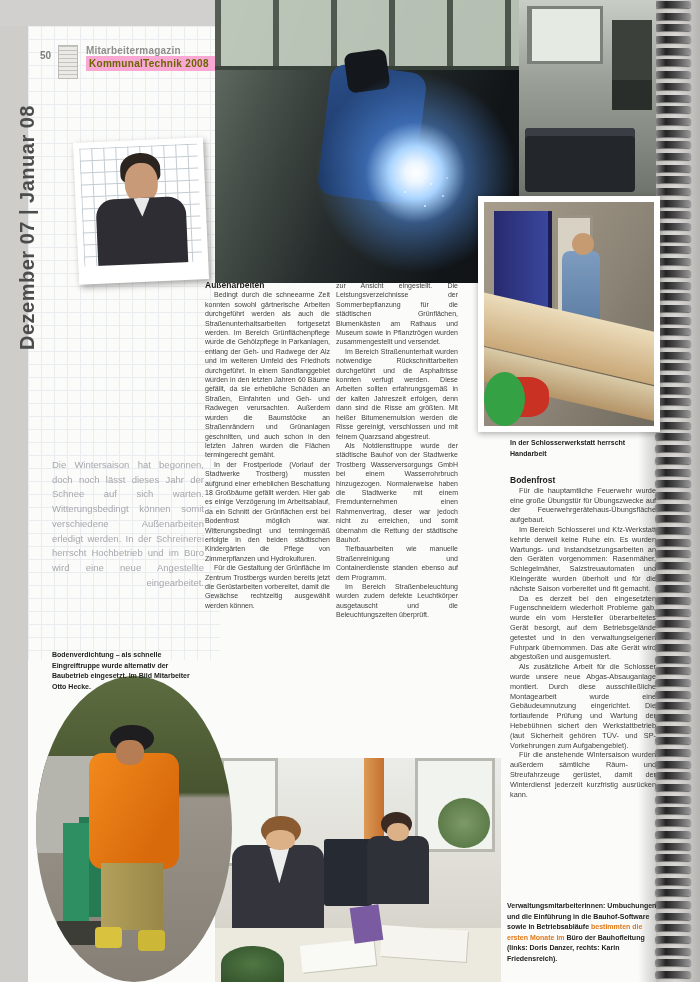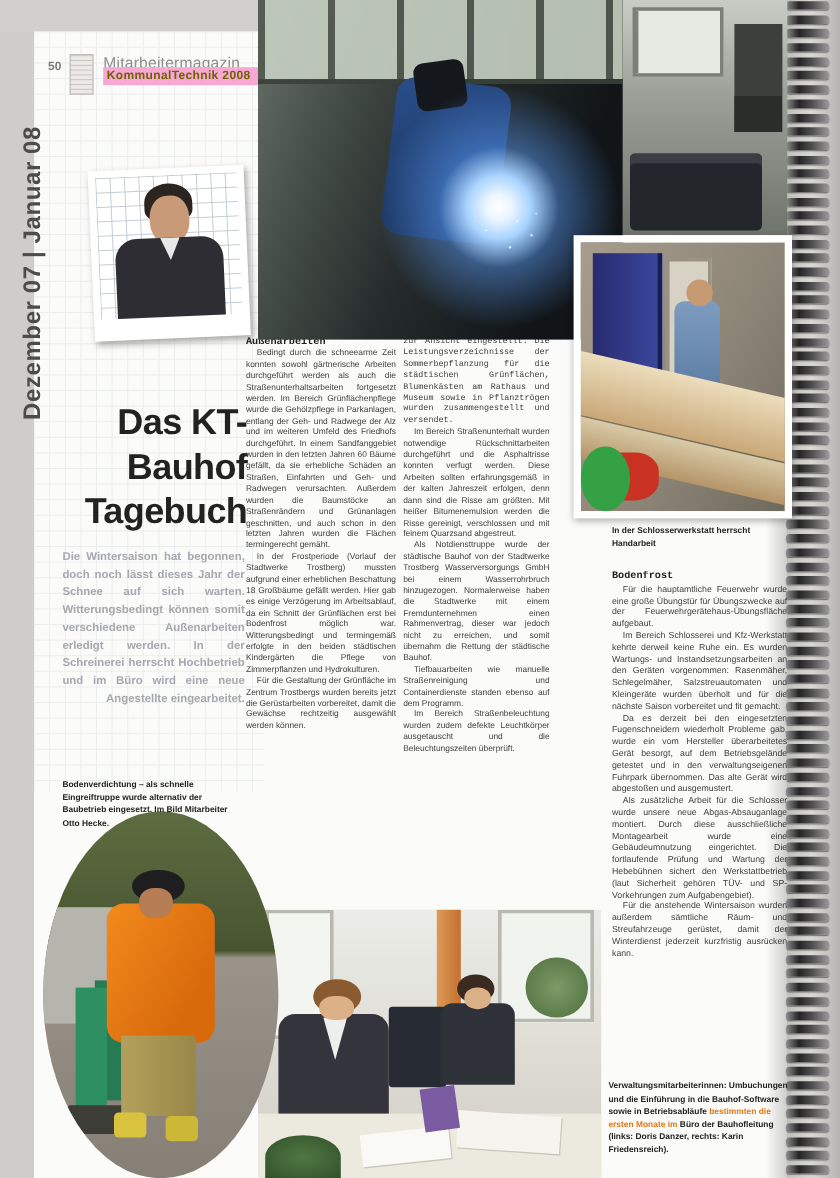--- a/index.html
+++ b/index.html
@@ -19,21 +19,21 @@
         background:linear-gradient(90deg,#c2c0bc,#dad8d5 45%,#b7b5b1);}
   .spiral{position:absolute;left:655px;top:1px;width:42px;height:980px;}
   .ring{width:36px;height:7px;margin-bottom:4.7px;border-radius:3px;
         background:linear-gradient(90deg,#8d8d8d 0%,#242424 30%,#4f4f4f 60%,#9a9a9a 100%);
         box-shadow:0 1px 1px rgba(0,0,0,.45);}
   
   .pageno{position:absolute;left:40px;top:50px;font-size:10px;font-weight:bold;color:#7c7c7c;}
   .mast-mark{position:absolute;left:58px;top:45px;width:18px;height:32px;background:#eceae6;
         border:1px solid #bdbbb6;background-image:linear-gradient(#c5c3be 1px,transparent 1px);
         background-size:4px 4px;}
-  .kicker-top{position:absolute;left:86px;top:45px;font-size:13px;color:#8e8e8c;letter-spacing:.2px;}
+  .kicker-top{position:absolute;left:86px;top:45px;font-size:10px;color:#8e8e8c;letter-spacing:.2px;font-weight:bold;}
   .kicker-hl{position:absolute;left:86px;top:56px;font-size:10px;font-weight:bold;color:#6b6400;
         background:#f9a8d4;padding:2px 6px 2px 3px;letter-spacing:.3px;}
   .edition{position:absolute;left:16px;top:62px;height:332px;width:34px;
         writing-mode:vertical-rl;transform:rotate(180deg);text-align:center;
         font-size:20px;font-weight:bold;color:#4c4c4c;letter-spacing:.5px;}
   
   .ph{position:absolute;overflow:hidden;}
   .ph-welder{left:215px;top:0;width:304px;height:283px;z-index:2;
         background:linear-gradient(110deg,#68716a 0%,#49524b 20%,#262c2c 48%,#111518 80%);}
   .welder-windows{position:absolute;left:0;top:0;width:100%;height:66px;
@@ -127,29 +127,29 @@
   .office-folder{position:absolute;left:48%;bottom:18%;width:10%;height:16%;background:#7a5aa0;
         transform:rotate(-8deg);}
   .office-plant2{position:absolute;left:2%;bottom:0;width:22%;height:16%;border-radius:50% 50% 0 0;
         background:radial-gradient(#4f7743,#33512b);}
   
   .byline{position:absolute;left:92px;top:289px;width:112px;text-align:right;
         font-size:8.5px;font-weight:bold;color:#1d1d1b;line-height:1.45;}
   .headline{position:absolute;left:36px;top:334px;width:170px;text-align:right;
         font-size:30px;font-weight:bold;color:#222220;line-height:37px;letter-spacing:-.5px;}
   .intro{position:absolute;left:52px;top:458px;width:152px;font-size:9.5px;color:#a7a7af;
-        line-height:1.55;text-align:justify;text-align-last:right;font-weight:bold;}
+        line-height:1.55;text-align:justify;text-align-last:right;font-weight:normal;}
   .cap{font-size:7px;font-weight:bold;color:#232321;line-height:1.5;}
   .cap-left{position:absolute;left:52px;top:650px;width:152px;z-index:5;}
   .cap-carp{position:absolute;left:510px;top:438px;width:146px;}
   .cap-bottom{position:absolute;left:507px;top:901px;width:150px;z-index:5;}
   .cap-bottom .hl{color:#e07818;}
   .col{position:absolute;font-size:7px;color:#3f3f3f;line-height:9.4px;text-align:justify;overflow:hidden;}
   .col p{margin:0 0 0 0;text-indent:9px;}
-  .col p.first{text-indent:0;font-family:Liberation Mono, monospace;}
+  .col p.first{text-indent:0;}
   .col-h{font-size:8.5px;font-weight:bold;color:#1d1d1b;margin:0 0 9px 0;}
   .col1{left:205px;top:281px;width:125px;height:466px;}
   .col2{left:336px;top:281px;width:122px;height:466px;}
   .col3{left:510px;top:476px;width:146px;height:424px;font-size:7.3px;line-height:9.8px;}
 </style>
 </head>
 <body>
 
 <div class="canvas">
   <div class="page"></div>
@@ -217,25 +217,20 @@
     <div class="office-w2-top"></div>
     <div class="office-w2-hair"></div>
     <div class="office-w2-face"></div>
     <div class="office-desk"></div>
     <div class="office-paper1"></div>
     <div class="office-paper2"></div>
     <div class="office-folder"></div>
     <div class="office-plant2"></div>
   </div>
 
-  <div class="headline">
-    <div>Das KT-</div>
-    <div>Bauhof</div>
-    <div>Tagebuch</div>
-  </div>
   <div class="intro">Die Wintersaison hat begonnen, doch noch lässt dieses Jahr der Schnee auf sich warten. Witterungsbedingt können somit verschiedene Außenarbeiten erledigt werden. In der Schreinerei herrscht Hochbetrieb und im Büro wird eine neue Angestellte eingearbeitet.</div>
   <div class="cap cap-left">Bodenverdichtung – als schnelle Eingreiftruppe wurde alternativ der Baubetrieb eingesetzt. Im Bild Mitarbeiter Otto Hecke.</div>
 
   <div class="col col1">
     <p class="col-h first">Außenarbeiten</p>
     <p>Bedingt durch die schneearme Zeit konnten sowohl gärtnerische Arbeiten durchgeführt werden als auch die Straßenunterhaltsarbeiten fortgesetzt werden. Im Bereich Grünflächenpflege wurde die Gehölzpflege in Parkanlagen, entlang der Geh- und Radwege der Alz und im weiteren Umfeld des Friedhofs durchgeführt. In einem Sandfanggebiet wurden in den letzten Jahren 60 Bäume gefällt, da sie erhebliche Schäden an Straßen, Einfahrten und Geh- und Radwegen verursachten. Außerdem wurden die Baumstöcke an Straßenrändern und Grünanlagen geschnitten, und auch schon in den letzten Jahren wurden die Flächen termingerecht gemäht.</p>
     <p>In der Frostperiode (Vorlauf der Stadtwerke Trostberg) mussten aufgrund einer erheblichen Beschattung 18 Großbäume gefällt werden. Hier gab es einige Verzögerung im Arbeitsablauf, da ein Schnitt der Grünflächen erst bei Bodenfrost möglich war. Witterungsbedingt und termingemäß erfolgte in den beiden städtischen Kindergärten die Pflege von Zimmerpflanzen und Hydrokulturen.</p>
     <p>Für die Gestaltung der Grünfläche im Zentrum Trostbergs wurden bereits jetzt die Gerüstarbeiten vorbereitet, damit die Gewächse rechtzeitig ausgewählt werden können.</p>
   </div>
 

